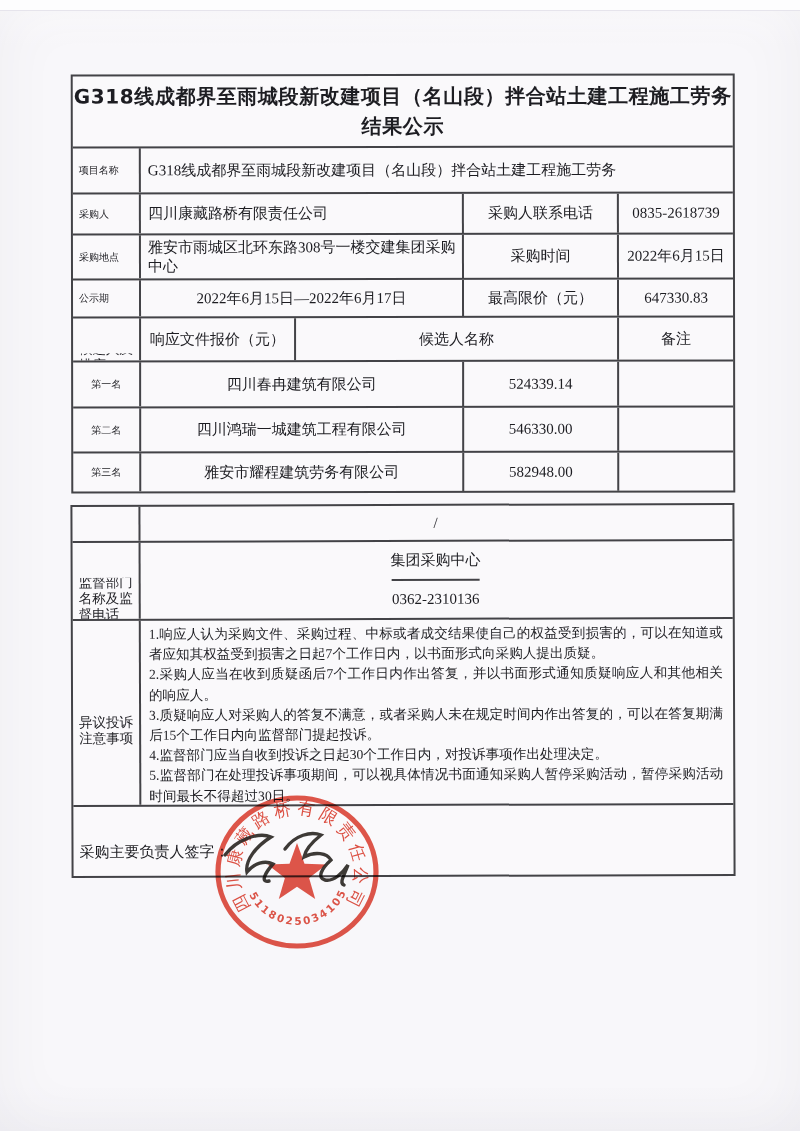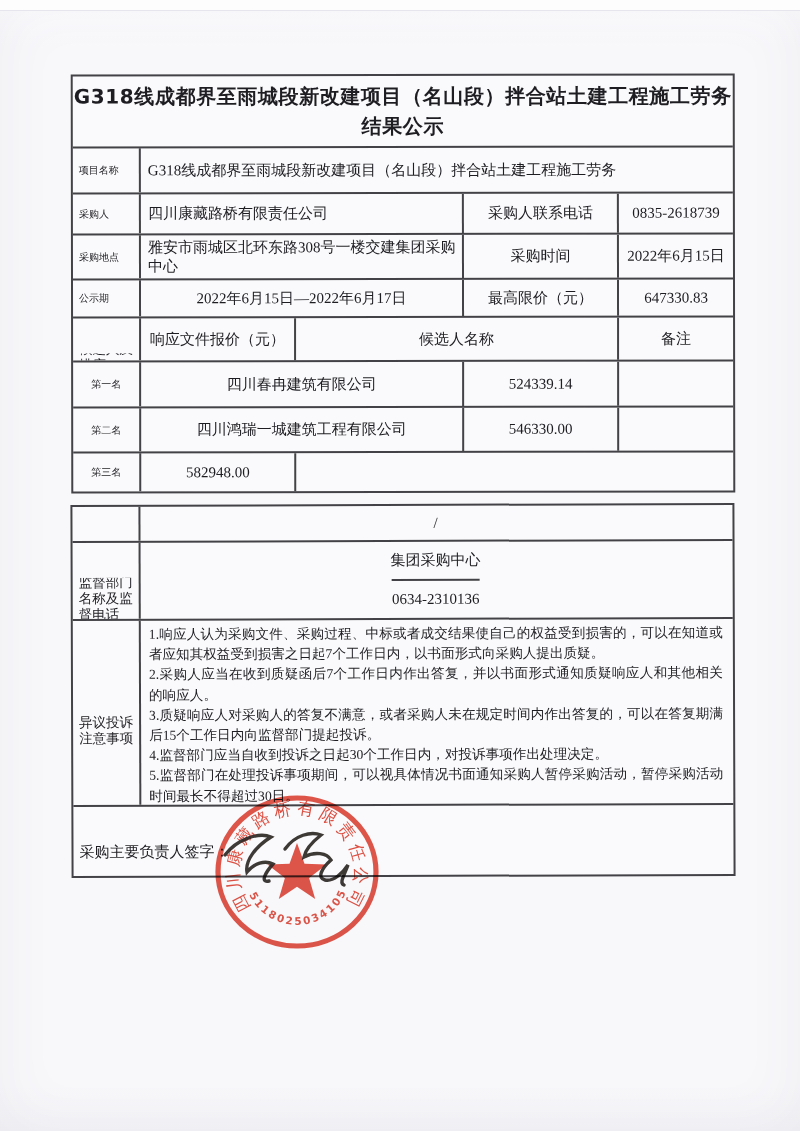--- a/index.html
+++ b/index.html
@@ -105,38 +105,39 @@
       <div class="cell c4 val ctrv"></div>
     </div>
     <div class="row" style="height:45px">
       <div class="cell c1 lab ctr">第二名</div>
       <div class="cell c2 val ctrv">四川鸿瑞一城建筑工程有限公司</div>
       <div class="cell c3 val ctrv">546330.00</div>
       <div class="cell c4 val ctrv"></div>
     </div>
     <div class="row" style="height:40px">
       <div class="cell c1 lab ctr">第三名</div>
+      <div class="cell c2 val ctrv">雅安市耀程建筑劳务有限公司</div>
       <div class="cell c3 val ctrv">582948.00</div>
       <div class="cell c4 val ctrv"></div>
     </div>
   </div>
 
   <div class="tbl seg2">
     <div class="row" style="height:34px">
       <div class="cell c1 lab sm">其它需说
 明事项</div>
       <div class="cell val ctrv" style="width:592px">/</div>
     </div>
     <div class="row" style="height:78px">
       <div class="cell c1 lab sm ctr">监督部门
 名称及监
 督电话</div>
       <div class="cell stack" style="padding:0">
         <div class="sub" style="height:38px">集团采购中心</div>
-        <div class="sub sub-b" style="height:40px">0634-2310136</div>
+        <div class="sub sub-b" style="height:40px">0362-2310136</div>
       </div>
     </div>
     <div class="row" style="height:186px">
       <div class="cell c1 lab sm ctr">异议投诉
 注意事项</div>
       <div class="cell notice-wrap">
         <div class="notice-line">1.响应人认为采购文件、采购过程、中标或者成交结果使自己的权益受到损害的，可以在知道或者应知其权益受到损害之日起7个工作日内，以书面形式向采购人提出质疑。</div>
         <div class="notice-line">2.采购人应当在收到质疑函后7个工作日内作出答复，并以书面形式通知质疑响应人和其他相关的响应人。</div>
         <div class="notice-line">3.质疑响应人对采购人的答复不满意，或者采购人未在规定时间内作出答复的，可以在答复期满后15个工作日内向监督部门提起投诉。</div>
         <div class="notice-line">4.监督部门应当自收到投诉之日起30个工作日内，对投诉事项作出处理决定。</div>

